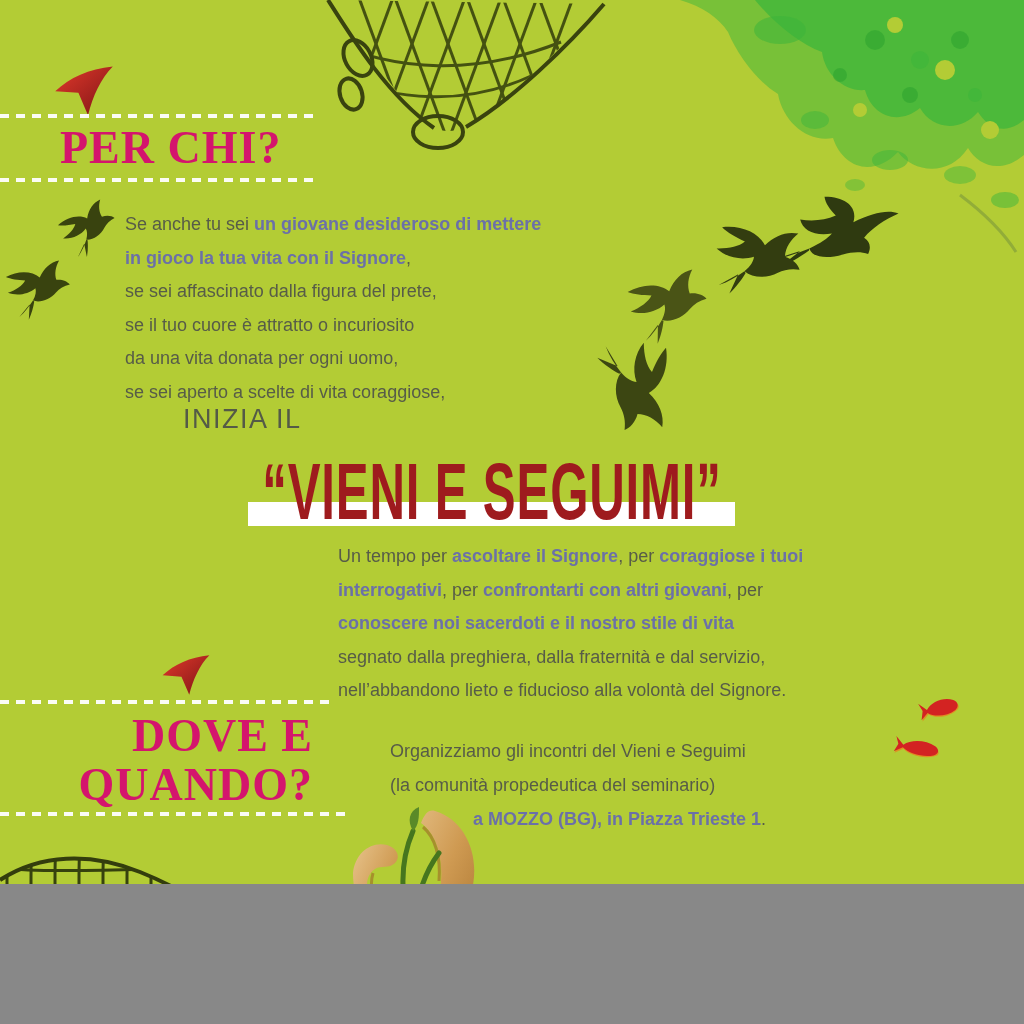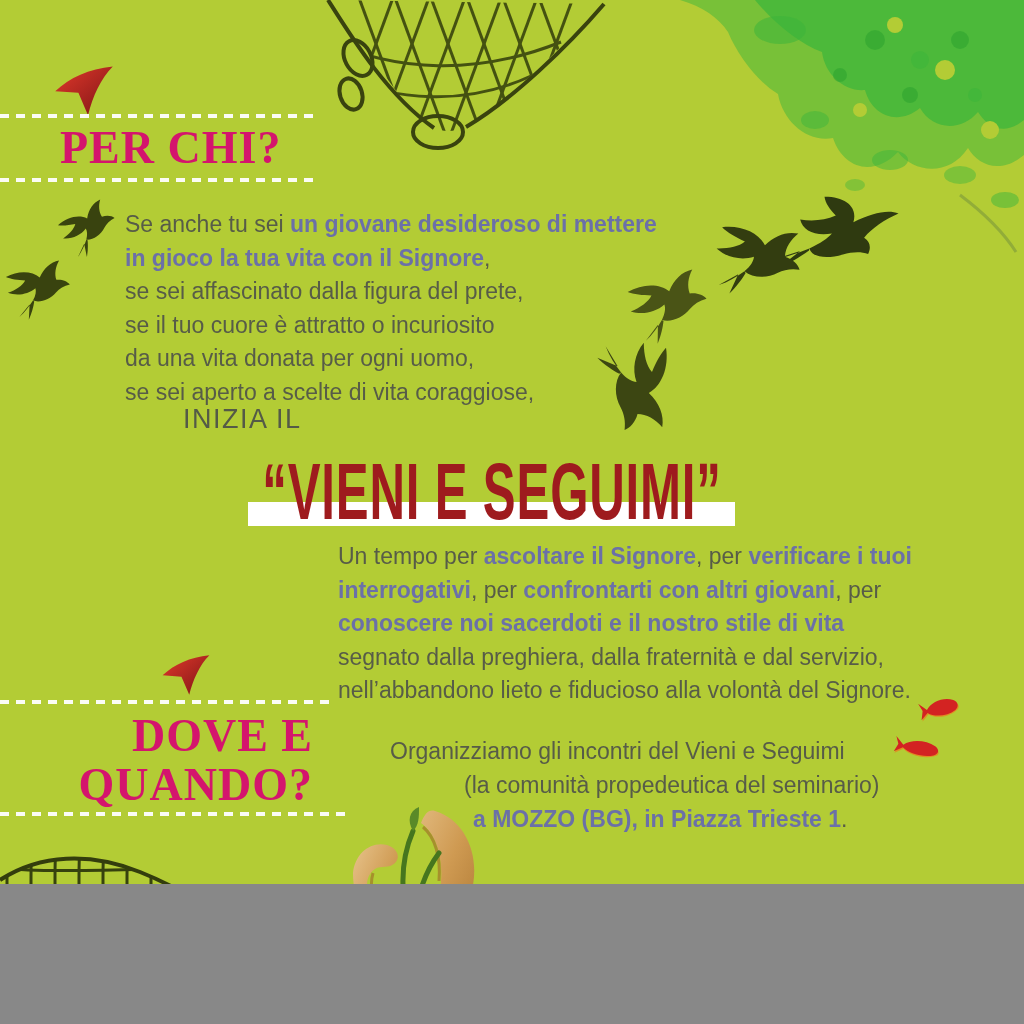--- a/index.html
+++ b/index.html
@@ -15,33 +15,33 @@
     background:repeating-linear-gradient(90deg,rgba(255,255,255,.95) 0 9px,rgba(255,255,255,0) 9px 16px);
   }
   
   .heading{
     position:absolute;color:#d4156d;
     font-family:"Liberation Serif",serif;font-weight:700;
     font-size:46px;letter-spacing:1px;line-height:1.06;
   }
   .heading.right{text-align:right;}
   
-  .para{position:absolute;color:#575c48;font-size:23px;line-height:33.5px;white-space:nowrap;}
+  .para{position:absolute;color:#575c48;font-size:18px;line-height:33.5px;white-space:nowrap;}
   .para .b{font-weight:700;color:#6b70a8;}
   .inizia{
     position:absolute;color:#545a47;font-size:27px;letter-spacing:1.5px;text-align:right;
   }
   
   .white-bar{position:absolute;left:248px;top:502px;width:487px;height:24px;background:#ffffff;}
   .big-title{
     position:absolute;left:182px;top:446px;width:620px;text-align:center;
     color:#9e1b1e;font-weight:900;font-size:60px;letter-spacing:1px;
     transform:scale(0.82,1.32);transform-origin:center top;white-space:nowrap;
   }
-  .p3-l3{margin-left:74px;}
+  .p3-l3{}
   .p3-l4{margin-left:83px;}
 </style>
 </head>
 <body>
 
 <div class="poster">
 
   <svg width="0" height="0" style="position:absolute" aria-hidden="true">
     <defs>
       <linearGradient id="dartGrad" x1="0" y1="0" x2="1" y2="1">
@@ -166,21 +166,21 @@
     <div><span>da una vita donata per ogni uomo,</span></div>
     <div><span>se sei aperto a scelte di vita coraggiose,</span></div>
   </div>
 
   <div class="inizia" style="left:183px;top:404px;">INIZIA IL</div>
 
   <div class="white-bar"></div>
   <div class="big-title">“VIENI E SEGUIMI”</div>
 
   <div class="para" style="left:338px;top:540px;">
-    <div><span>Un tempo per </span><span class="b">ascoltare il Signore</span><span>, per </span><span class="b">verificare i tuoi</span></div>
+    <div><span>Un tempo per </span><span class="b">ascoltare il Signore</span><span>, per </span><span class="b">coraggiose i tuoi</span></div>
     <div><span class="b">interrogativi</span><span>, per </span><span class="b">confrontarti con altri giovani</span><span>, per</span></div>
     <div><span class="b">conoscere noi sacerdoti e il nostro stile di vita</span></div>
     <div><span>segnato dalla preghiera, dalla fraternità e dal servizio,</span></div>
     <div><span>nell’abbandono lieto e fiducioso alla volontà del Signore.</span></div>
   </div>
 
   <svg class="deco" style="left:160px;top:652px;width:52px;height:48px" viewBox="0 0 80 70">
     <use href="#dart"></use>
   </svg>
 

